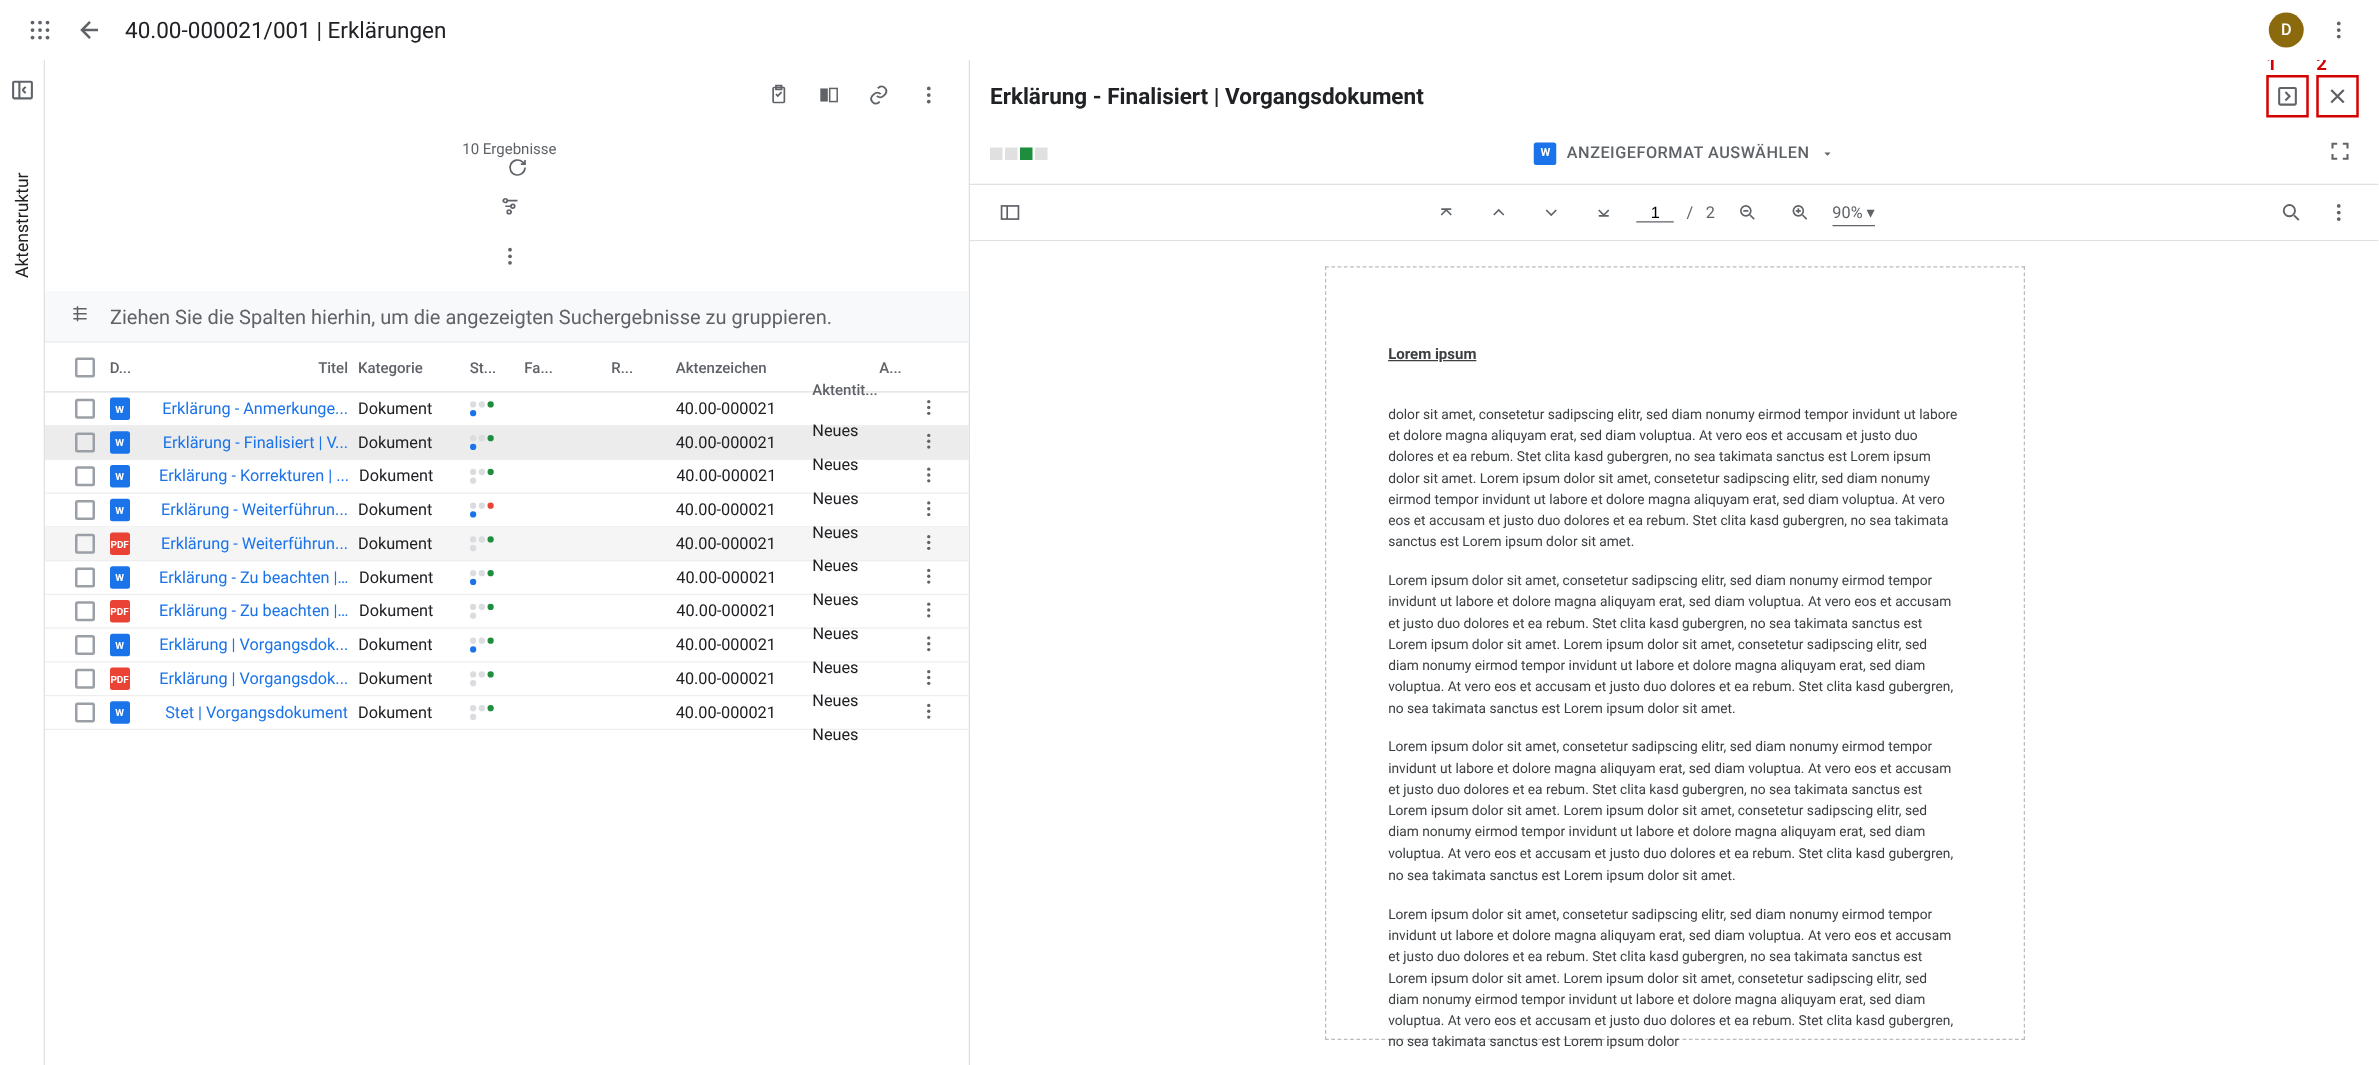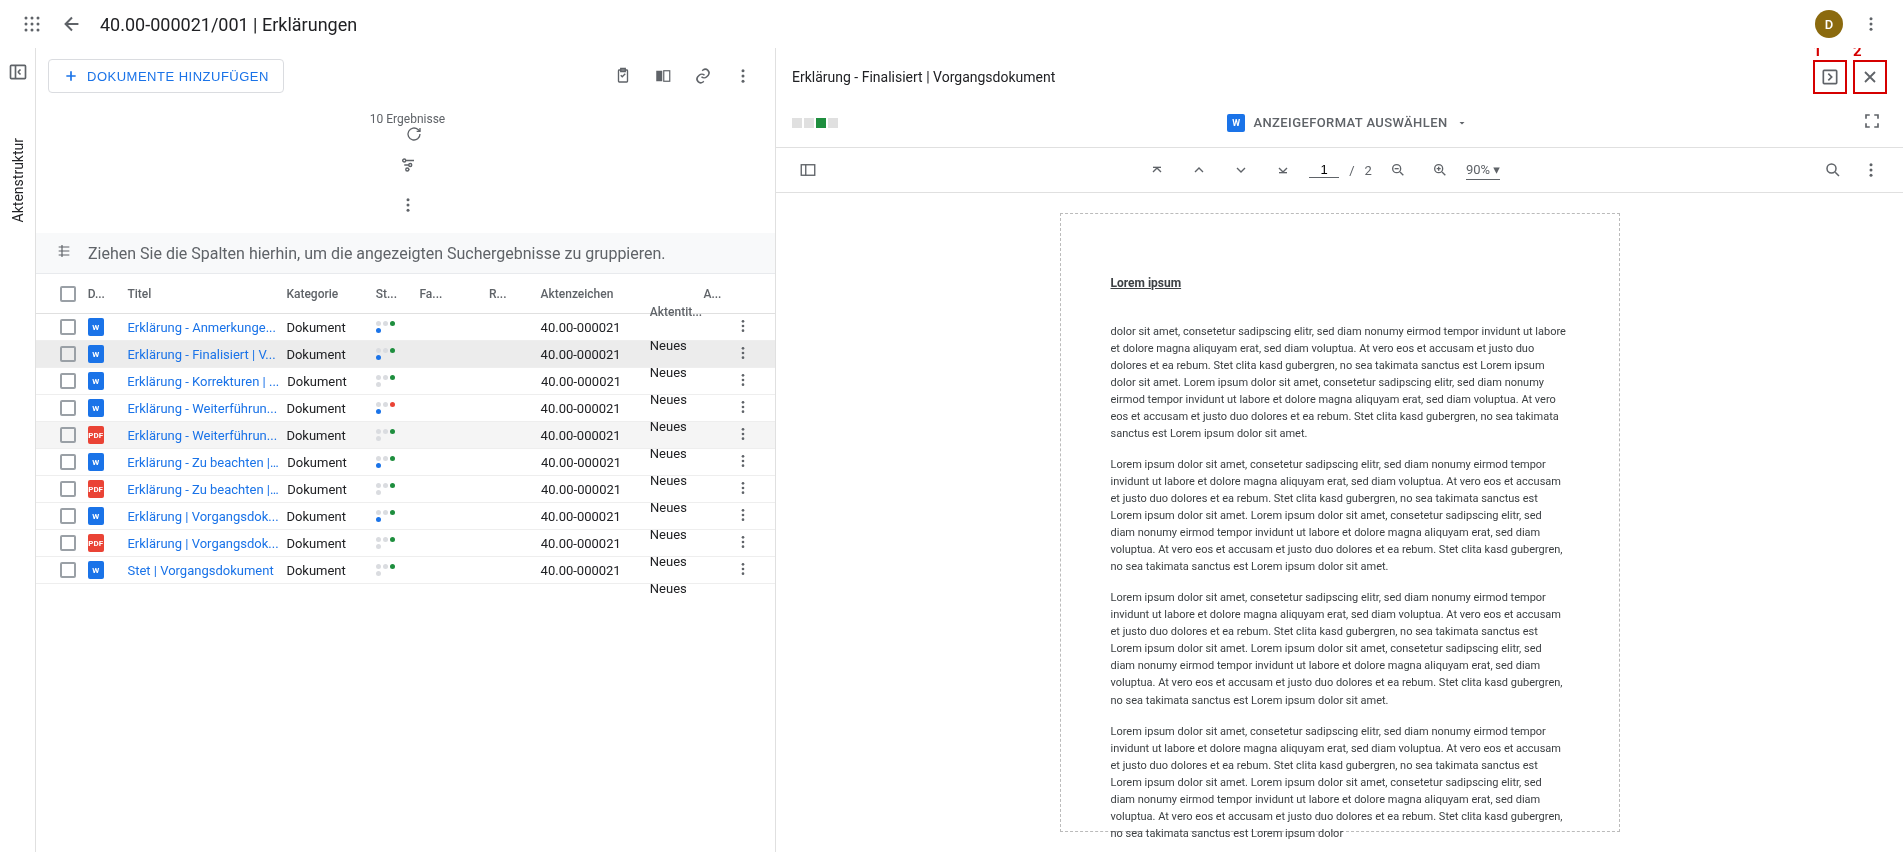--- a/index.html
+++ b/index.html
@@ -33,21 +33,21 @@
 
 
 .group-hint { background: #f8f9fa; padding: 10px 20px; display: flex; align-items: center; gap: 16px; font-size: 16px; color: #5f6368; border-bottom: 1px solid #e8eaed;}
 .group-hint-icon { color: #5f6368; }
 
 
 .table { display: flex; flex-direction: column; }
 .thead { display: flex; padding: 0 12px; height: 40px; align-items: center; border-bottom: 1px solid #e0e0e0; font-size: 12px; color: #5f6368; font-weight: 500; }
 .col-check { width: 40px; display: flex; justify-content: center;}
 .col-type { width: 40px; }
-.col-title { width: 160px; padding-right: 8px;}
+.col-title { width: 160px; padding-right: 8px; text-align: right;}
 .col-cat { width: 90px; }
 .col-st { width: 44px; }
 .col-fa { width: 70px; }
 .col-r { width: 52px; }
 .col-az { width: 110px; }
 .col-at { width: 54px; margin-top: 36px; }
 .col-a { width: 20px; }
 .col-menu { width: 40px; display: flex; justify-content: center;}
 .trow { display: flex; padding: 0 12px; height: 27px; align-items: center; border-bottom: 1px solid #eee; font-size: 13px; }
 .trow.selected { background: #ececec; }
@@ -61,21 +61,21 @@
 .dot.gray { background: #dadce0; }
 .dot.green { background: #1e8e3e; }
 .dot.blue { background: #1a73e8; }
 .dot.red { background: #ea4335; }
 .checkbox-sq { width: 16px; height: 16px; border: 2px solid #9aa0a6; border-radius: 2px; }
 .row-menu-btn { color: #5f6368; cursor: pointer; border: none; background: none;}
 
 
 .right-pane { flex: 1; display: flex; flex-direction: column; overflow: hidden;}
 .preview-header { display: flex; align-items: center; padding: 12px 16px 8px 16px; }
-.preview-title { font-size: 14px; font-weight: 400; }
+.preview-title { font-size: 18px; font-weight: 700; }
 .preview-header .spacer { flex: 1; }
 .callout-num { color: #d50000; font-weight: 700; font-size: 15px; position: absolute;}
 .red-box-btn { border: 2px solid #d50000; padding: 4px; cursor: pointer; background: transparent; color: #5f6368; width: 34px; height: 34px; display: flex; align-items: center; justify-content: center;}
 .red-box-wrap { position: relative; margin-left: 6px;}
 .red-box-wrap .callout-num { top: -18px; left: 0;}
 
 .format-row { display: flex; align-items: center; padding: 4px 16px 8px 16px; border-bottom: 1px solid #e0e0e0;}
 .progress-blocks { display: flex; gap: 2px;}
 .pblock { width: 10px; height: 10px; background: #e0e0e0;}
 .pblock.active { background: #1e8e3e;}
@@ -139,26 +139,20 @@
           <rect x="3" y="4" width="18" height="16" rx="1"></rect>
           <path d="M9 4v16"></path>
           <path d="M12 12l3-3M12 12l3 3"></path>
         </svg>
     </div>
     <div class="sidebar-label">Aktenstruktur</div>
   </div>
 
   <div class="left-pane">
     <div class="left-toolbar">
-      <button class="add-btn">
-        <svg width="16" height="16" viewBox="0 0 24 24" fill="none" stroke="currentColor" stroke-width="2.5">
-            <path d="M12 5v14M5 12h14"></path>
-          </svg>
-        <span>DOKUMENTE HINZUFÜGEN</span>
-      </button>
       <div class="spacer"></div>
       <button class="toolbar-icon">
           <svg width="18" height="18" viewBox="0 0 24 24" fill="none" stroke="currentColor" stroke-width="1.8">
             <rect x="6" y="4" width="12" height="16" rx="1"></rect>
             <path d="M9 2h6v4H9z"></path>
             <path d="M9 11l2 2 4-4"></path>
           </svg>
         </button>
       <button class="toolbar-icon">
           <svg width="18" height="18" viewBox="0 0 24 24" fill="currentColor">

